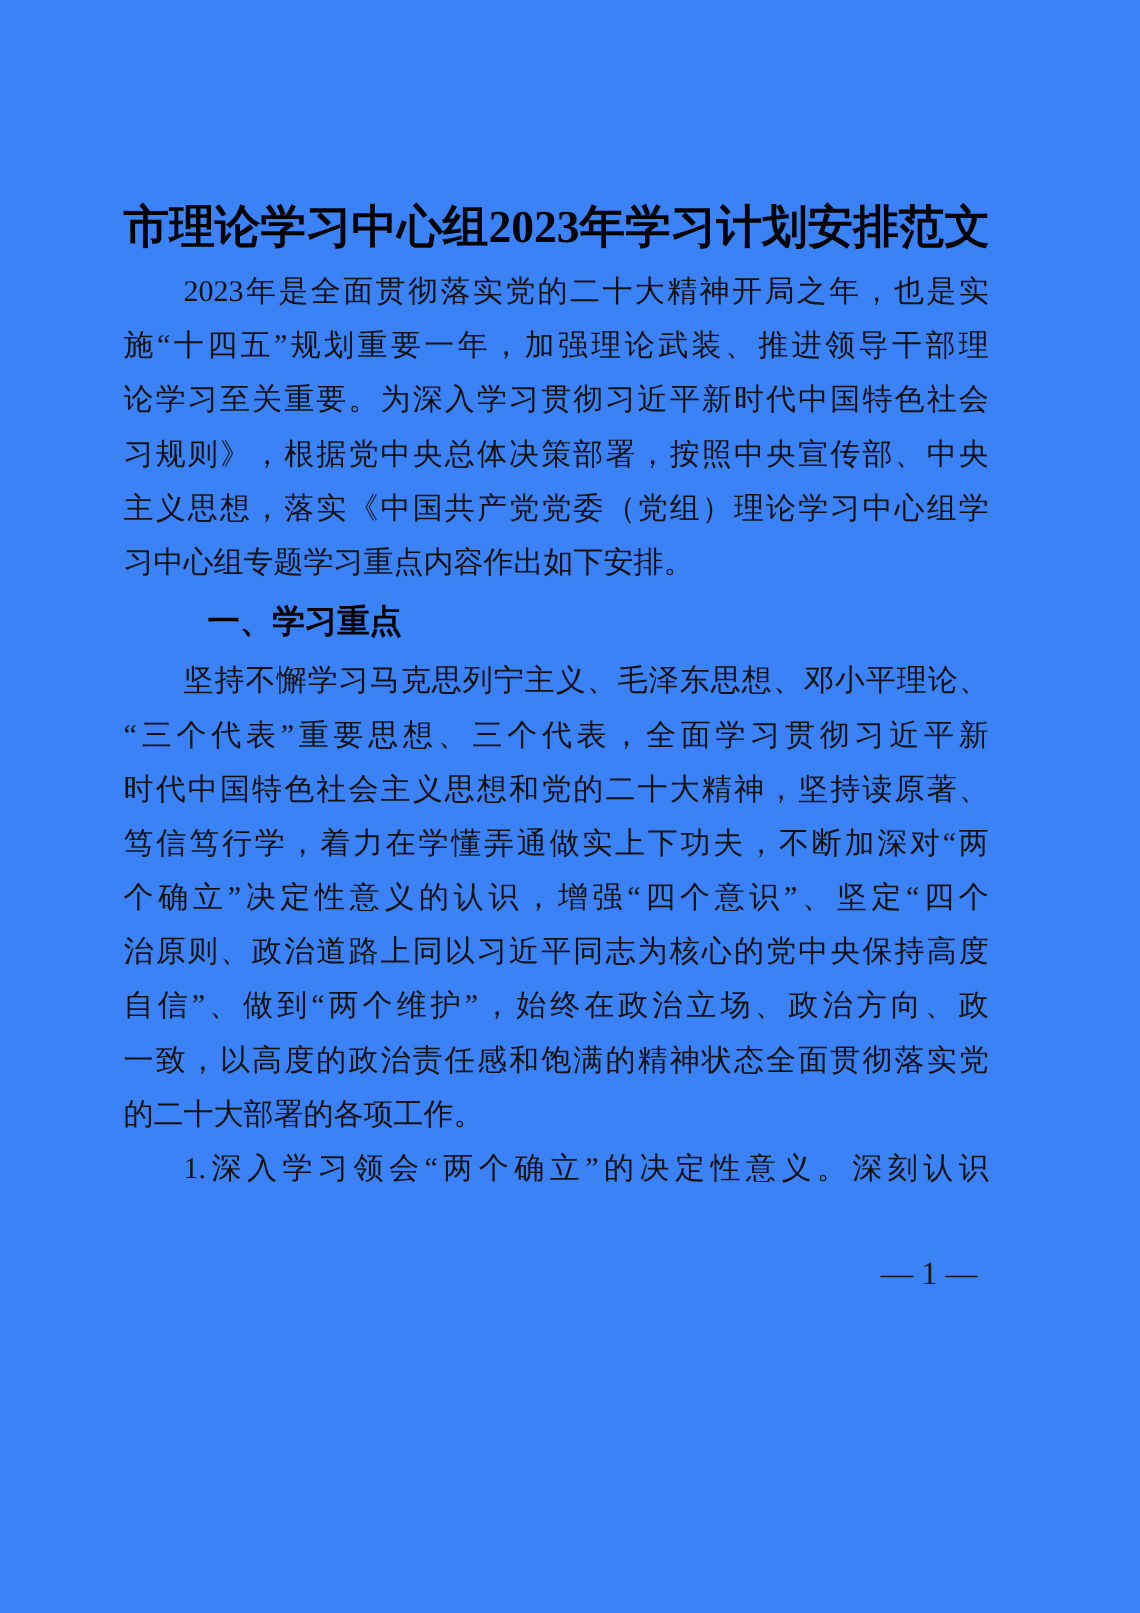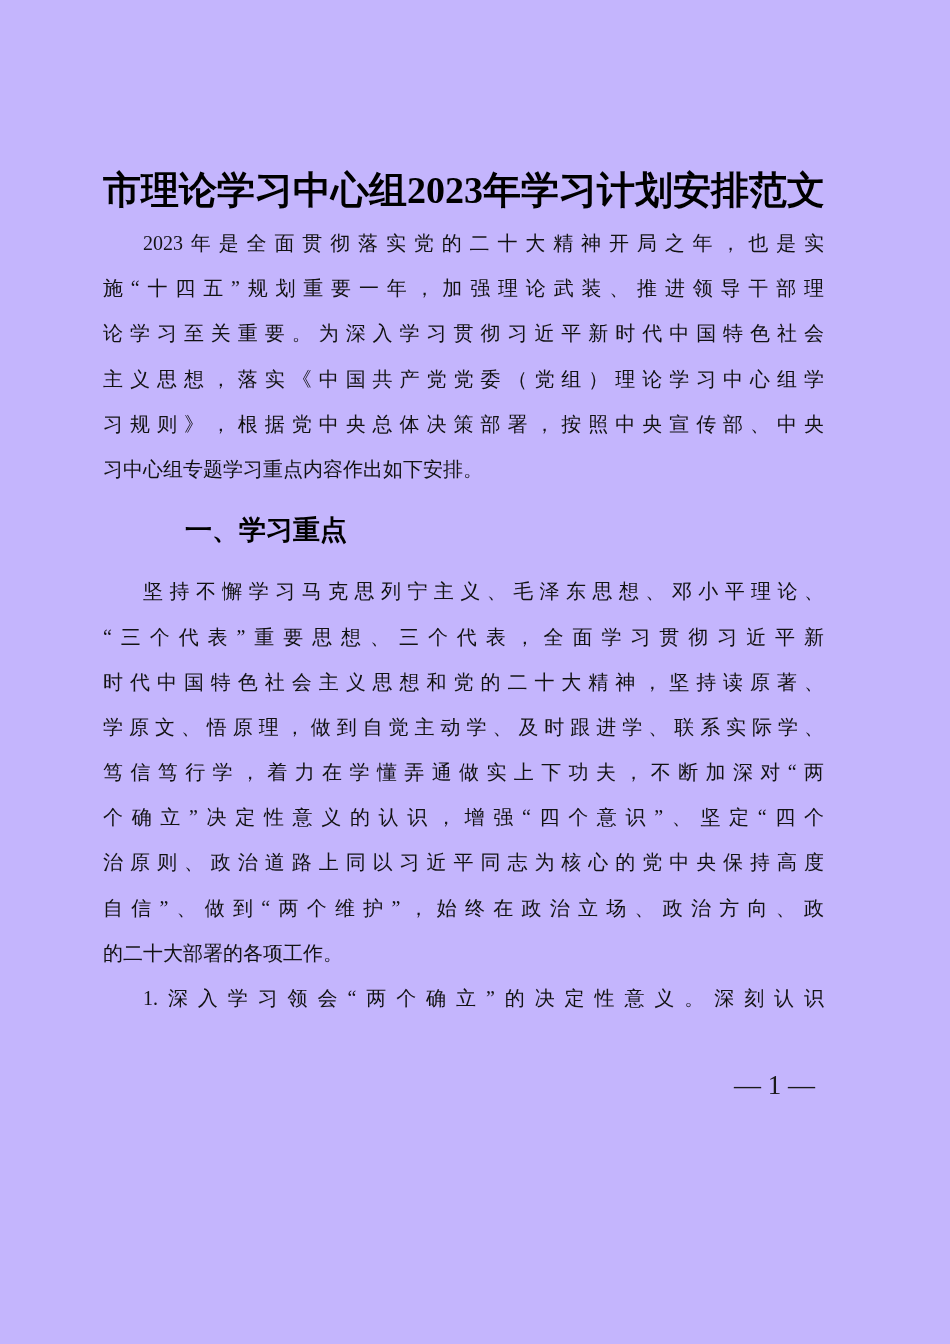--- a/index.html
+++ b/index.html
@@ -4,21 +4,21 @@
 <style>
   html, body {
     margin: 0;
     padding: 0;
     background: #ffffff;
   }
   .page {
     position: relative;
     width: 950px;
     height: 1344px;
-    background: #c4b5fd;
+    background: #3b82f6;
     color: #121212;
     overflow: hidden;
     font-family: "Liberation Serif", "DejaVu Serif", serif;
   }
   .text-block {
     position: absolute;
     left: 103px;
     width: 721px;
     top: 0;
   }
@@ -27,21 +27,21 @@
     font-size: 38px;
     line-height: 42px;
     font-weight: bold;
     text-align: center;
     letter-spacing: 0px;
     color: #000000;
     font-family: "Liberation Serif", "DejaVu Serif", serif;
     white-space: nowrap;
   }
   .tline {
-    font-size: 20px;
+    font-size: 25px;
     height: 45.2px;
     line-height: 45.2px;
     text-align: justify;
     text-align-last: justify;
     text-justify: inter-character;
     overflow: hidden;
     white-space: nowrap;
   }
   .tline-first {
     text-indent: 2em;
@@ -49,21 +49,21 @@
   .tline-end {
     text-align: center;
     text-align-last: left;
   }
   .sec-heading {
     font-size: 27px;
     height: 45.2px;
     line-height: 45.2px;
     font-weight: bold;
     text-indent: 66px;
-    margin: 16px;
+    margin: 4px;
     font-family: "Liberation Sans", "DejaVu Sans", sans-serif;
     color: #000000;
   }
   .page-footer {
     margin-top: 49px;
     padding-right: 9px;
     font-size: 27px;
     line-height: 30px;
     text-align: right;
     color: #1a1a1a;
@@ -74,36 +74,36 @@
 
 <div class="page">
   <div class="text-block">
 
     <h1 class="doc-title">市理论学习中心组2023年学习计划安排范文</h1>
 
     <div>
       <div class="tline tline-first">2023年是全面贯彻落实党的二十大精神开局之年，也是实</div>
       <div class="tline">施“十四五”规划重要一年，加强理论武装、推进领导干部理</div>
       <div class="tline">论学习至关重要。为深入学习贯彻习近平新时代中国特色社会</div>
+      <div class="tline">习规则》，根据党中央总体决策部署，按照中央宣传部、中央</div>
       <div class="tline">主义思想，落实《中国共产党党委（党组）理论学习中心组学</div>
-      <div class="tline">习规则》，根据党中央总体决策部署，按照中央宣传部、中央</div>
       <div class="tline tline-end">习中心组专题学习重点内容作出如下安排。</div>
     </div>
 
     <h2 class="sec-heading">一、学习重点</h2>
 
     <div>
       <div class="tline tline-first">坚持不懈学习马克思列宁主义、毛泽东思想、邓小平理论、</div>
       <div class="tline">“三个代表”重要思想、三个代表，全面学习贯彻习近平新</div>
       <div class="tline">时代中国特色社会主义思想和党的二十大精神，坚持读原著、</div>
-      <div class="tline">学原文、悟原理，做到自觉主动学、及时跟进学、联系实际学、</div>
       <div class="tline">笃信笃行学，着力在学懂弄通做实上下功夫，不断加深对“两</div>
       <div class="tline">个确立”决定性意义的认识，增强“四个意识”、坚定“四个</div>
       <div class="tline">治原则、政治道路上同以习近平同志为核心的党中央保持高度</div>
       <div class="tline">自信”、做到“两个维护”，始终在政治立场、政治方向、政</div>
+      <div class="tline">一致，以高度的政治责任感和饱满的精神状态全面贯彻落实党</div>
       <div class="tline tline-end">的二十大部署的各项工作。</div>
     </div>
 
     <div>
       <div class="tline tline-first">1.深入学习领会“两个确立”的决定性意义。深刻认识</div>
     </div>
 
     <div class="page-footer">— 1 —</div>
 
   </div>

